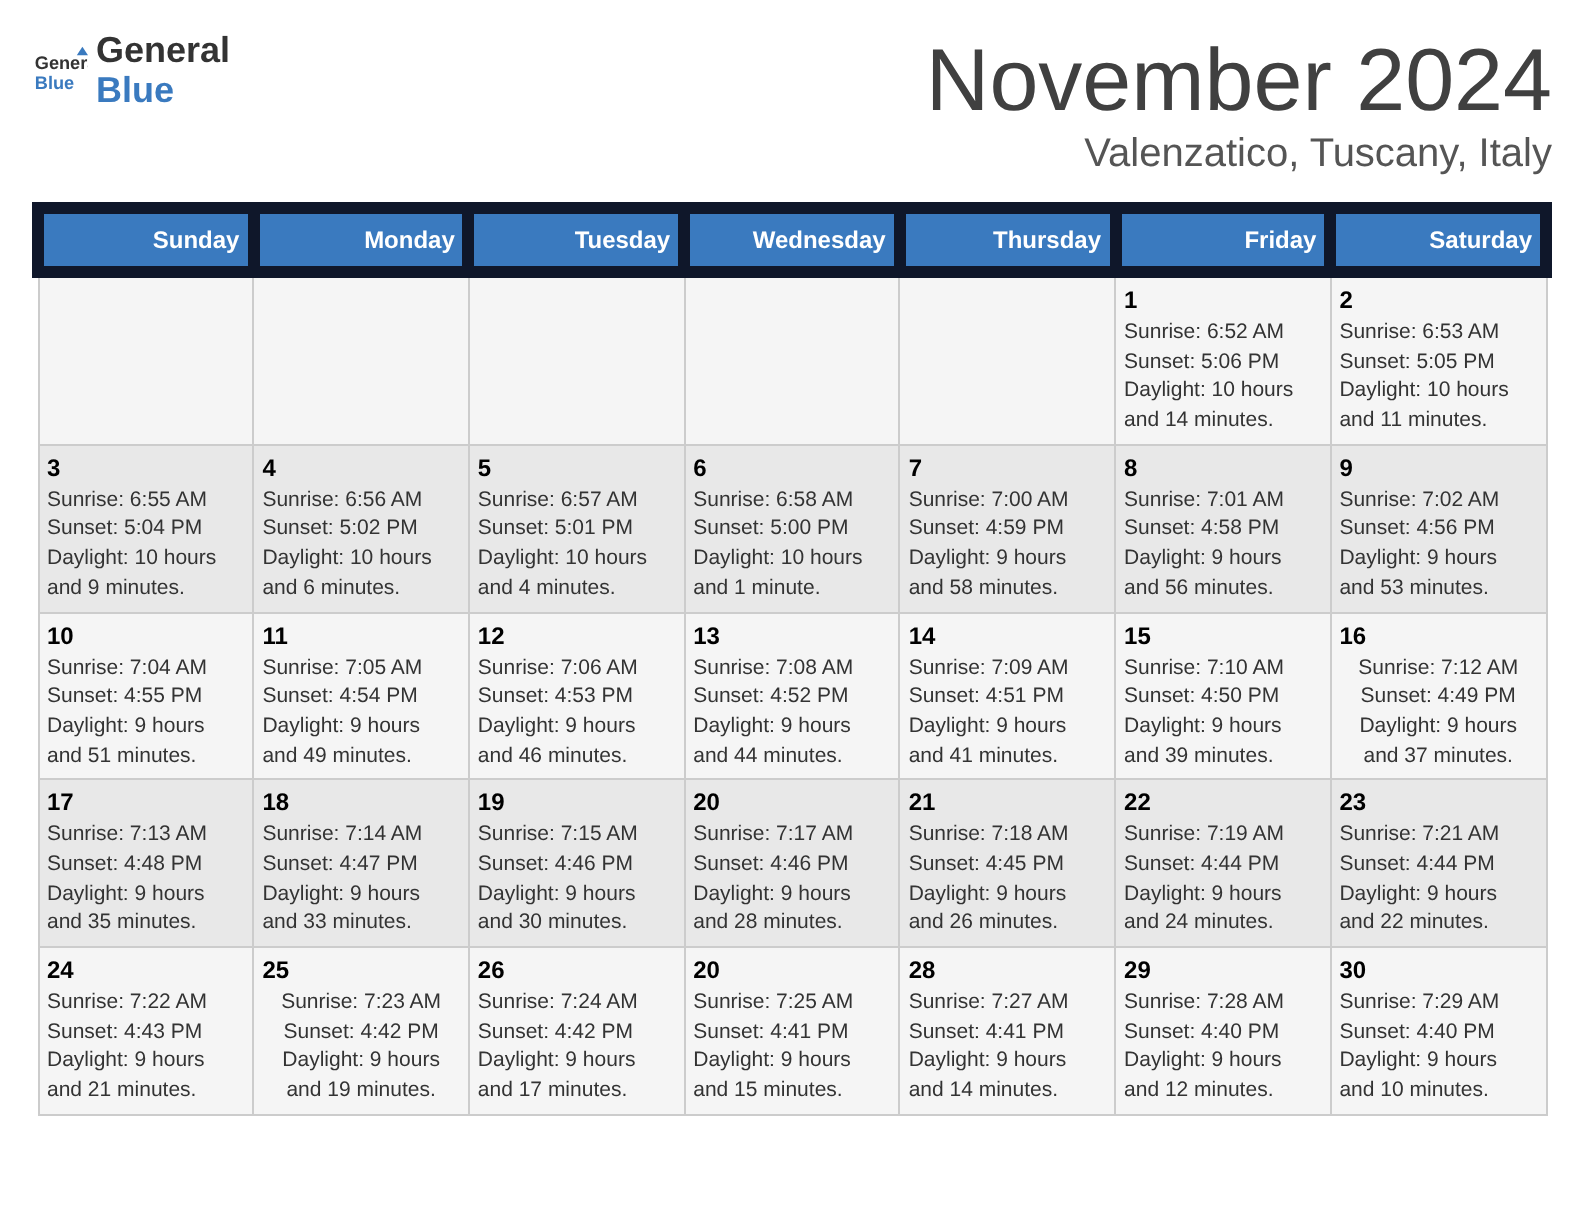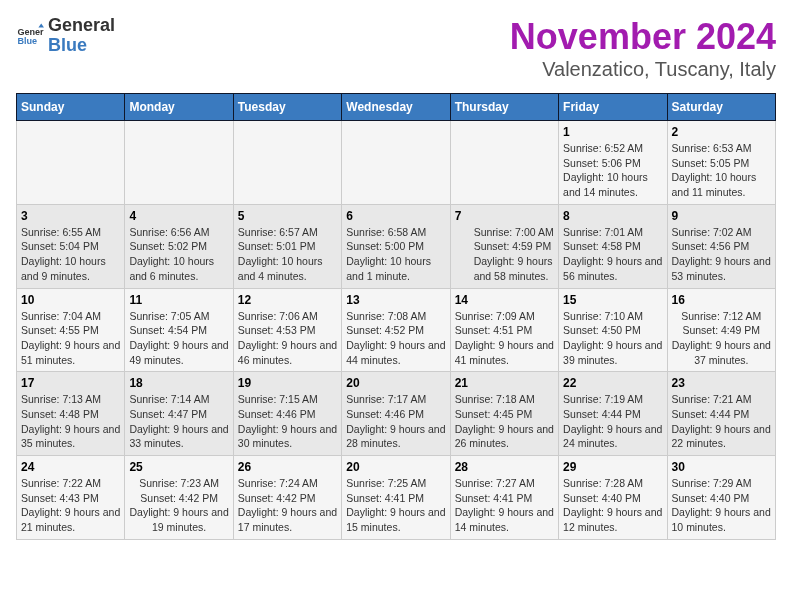--- a/index.html
+++ b/index.html
@@ -31,41 +31,41 @@
       display: block;
     }
     .logo-icon {
       width: 28px;
       height: 28px;
     }
     .title-area {
       text-align: right;
     }
     .month-title {
-      font-size: 36px;
-      font-weight: bold;
-      color: #a21caf;
+      font-size: 44px;
+      font-weight: normal;
+      color: #404040;
     }
     .subtitle {
       font-size: 20px;
       color: #555;
     }
     table {
       width: 100%;
       border-collapse: collapse;
       font-size: 11px;
     }
     thead tr th {
       background-color: #3a7abf;
       color: #fff;
       padding: 6px 4px;
-      text-align: left;
+      text-align: right;
       font-size: 12px;
       font-weight: bold;
-      border: 1px solid #0f172a;
+      border: 6px solid #0f172a;
     }
     tbody tr td {
       border: 1px solid #ccc;
       vertical-align: top;
       padding: 4px;
       min-height: 70px;
       height: 80px;
       width: 14.28%;
     }
     tbody tr:nth-child(odd) td {
@@ -162,21 +162,21 @@
 Daylight: 10 hours and 4 minutes.</div>
         </td>
         <td>
           <span class="day-num">6</span>
           <div class="day-info" style="white-space: pre-line;">Sunrise: 6:58 AM
 Sunset: 5:00 PM
 Daylight: 10 hours and 1 minute.</div>
         </td>
         <td>
           <span class="day-num">7</span>
-          <div class="day-info" style="white-space: pre-line; margin-left: 19px;">Sunrise: 7:00 AM
+          <div class="day-info" style="white-space: pre-line;">Sunrise: 7:00 AM
 Sunset: 4:59 PM
 Daylight: 9 hours and 58 minutes.</div>
         </td>
         <td>
           <span class="day-num">8</span>
           <div class="day-info" style="white-space: pre-line;">Sunrise: 7:01 AM
 Sunset: 4:58 PM
 Daylight: 9 hours and 56 minutes.</div>
         </td>
         <td>

